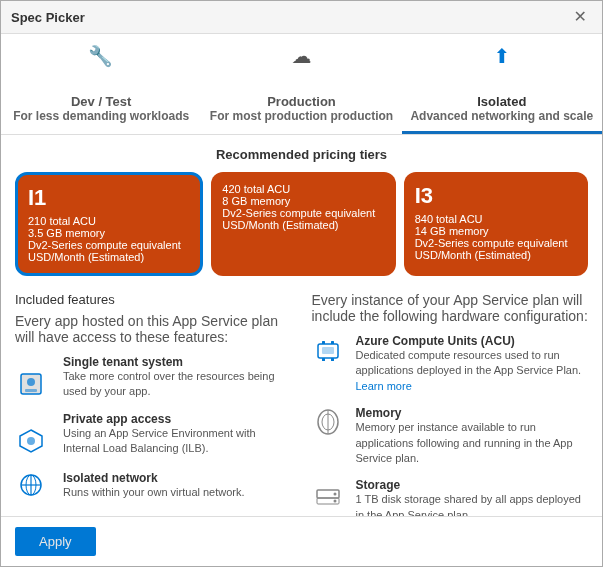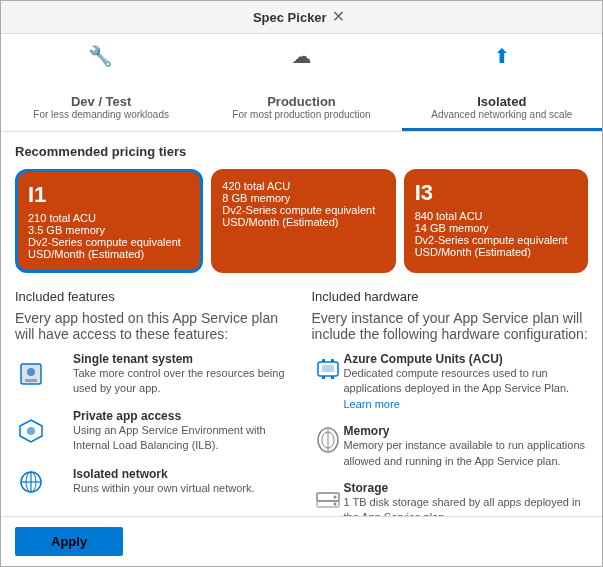--- a/index.html
+++ b/index.html
@@ -19,21 +19,21 @@
       box-shadow: 2px 2px 8px rgba(0,0,0,0.3);
       display: flex;
       flex-direction: column;
       overflow: hidden;
     }
     .title-bar {
       background: #f5f5f5;
       border-bottom: 1px solid #ddd;
       display: flex;
       align-items: center;
-      justify-content: center;
+      justify-content: space-between;
       padding: 6px 10px;
       flex-shrink: 0;
     }
     .title-bar-title {
       font-size: 13px;
       font-weight: 600;
       color: #333;
     }
     .close-btn {
       background: none;
@@ -63,39 +63,41 @@
       font-size: 20px;
       margin-bottom: 3px;
     }
     .tab .tab-title {
       font-weight: 600;
       font-size: 13px;
       color: #333;
       margin-top: 26px;
     }
     .tab .tab-sub {
-      font-size: 10px;
+      font-size: 12px;
       color: #666;
+      font-weight: bold;
     }
     .tab.active {
       border-bottom: 3px solid #106ebe;
     }
     .tab:not(.active) .tab-title { color: #555; }
 
     .content {
       flex: 1;
       overflow-y: auto;
       padding: 12px 14px;
     }
 
     .section-title {
       font-size: 13px;
       font-weight: 600;
       color: #333;
       margin-bottom: 10px;
+      text-align: center;
     }
 
     .pricing-tiers {
       display: flex;
       gap: 8px;
       margin-bottom: 16px;
     }
     .tier-card {
       flex: 1;
       background: #c8440c;
@@ -133,22 +135,22 @@
       margin-bottom: 6px;
     }
     .col-sub {
       font-size: 14px;
       color: #555;
       margin-bottom: 10px;
     }
 
     .feature-item {
       display: flex;
-      align-items: center;
-      gap: 26px;
+      align-items: flex-end;
+      gap: 16px;
       margin-bottom: 12px;
     }
     .feature-icon {
       width: 32px;
       height: 32px;
       flex-shrink: 0;
       display: flex;
       align-items: center;
       justify-content: center;
       font-size: 18px;
@@ -161,21 +163,21 @@
     }
     .feature-text .feat-desc {
       font-size: 11px;
       color: #555;
       line-height: 1.4;
     }
 
     .hardware-item {
       display: flex;
       align-items: flex-start;
-      gap: 0;
+      gap: 12px;
       margin-bottom: 12px;
     }
     .hw-icon {
       width: 32px;
       height: 32px;
       flex-shrink: 0;
       display: flex;
       align-items: center;
       justify-content: center;
       font-size: 16px;
@@ -198,25 +200,25 @@
 
     .footer {
       border-top: 1px solid #ddd;
       padding: 10px 14px;
       display: flex;
       align-items: center;
       flex-shrink: 0;
     }
     .apply-btn {
       background: #0078d4;
-      color: #000000;
+      color: #e5e5e5;
       border: none;
-      padding: 7px 36px;
-      font-size: 13px;
-      font-weight: 700;
+      padding: 7px 24px;
+      font-size: 13px;
+      font-weight: 400;
       cursor: pointer;
       border-radius: 2px;
     }
   </style>
 </head>
 <body>
 
 <div class="dialog">
 
   <div class="title-bar">
@@ -317,21 +319,20 @@
           <div class="feature-text">
             <div class="feat-title">Isolated network</div>
             <div class="feat-desc">Runs within your own virtual network.</div>
           </div>
         </div>
 
 
       </div>
 
       <div class="col">
-        <div class="col-title">Included hardware</div>
         <div class="col-sub">Every instance of your App Service plan will include the following hardware configuration:</div>
 
         <div class="hardware-item">
           <div class="hw-icon">
             <svg width="28" height="28" viewBox="0 0 28 28">
                 <rect x="4" y="8" width="20" height="14" rx="2" fill="none" stroke="#0078d4" stroke-width="1.5"></rect>
                 <rect x="8" y="5" width="3" height="3" rx="0.5" fill="#0078d4"></rect>
                 <rect x="17" y="5" width="3" height="3" rx="0.5" fill="#0078d4"></rect>
                 <rect x="8" y="22" width="3" height="3" rx="0.5" fill="#0078d4"></rect>
                 <rect x="17" y="22" width="3" height="3" rx="0.5" fill="#0078d4"></rect>
@@ -349,21 +350,21 @@
         <div class="hardware-item">
           <div class="hw-icon">
             <svg width="28" height="28" viewBox="0 0 28 28">
                 <ellipse cx="14" cy="14" rx="10" ry="12" fill="none" stroke="#888" stroke-width="1.5"></ellipse>
                 <ellipse cx="14" cy="14" rx="6" ry="8" fill="none" stroke="#888" stroke-width="1"></ellipse>
                 <line x1="14" y1="2" x2="14" y2="26" stroke="#888" stroke-width="1"></line>
               </svg>
           </div>
           <div class="hw-text">
             <div class="hw-title">Memory</div>
-            <div class="hw-desc">Memory per instance available to run applications allowed and running in the App Service plan.</div>
+            <div class="hw-desc">Memory per instance available to run applications following and running in the App Service plan.</div>
           </div>
         </div>
 
         <div class="hardware-item">
           <div class="hw-icon">
             <svg width="28" height="28" viewBox="0 0 28 28">
                 <rect x="3" y="10" width="22" height="8" rx="1" fill="none" stroke="#888" stroke-width="1.5"></rect>
                 <rect x="3" y="18" width="22" height="6" rx="1" fill="none" stroke="#888" stroke-width="1"></rect>
                 <circle cx="21" cy="14" r="1.5" fill="#888"></circle>
                 <circle cx="21" cy="21" r="1.5" fill="#888"></circle>

